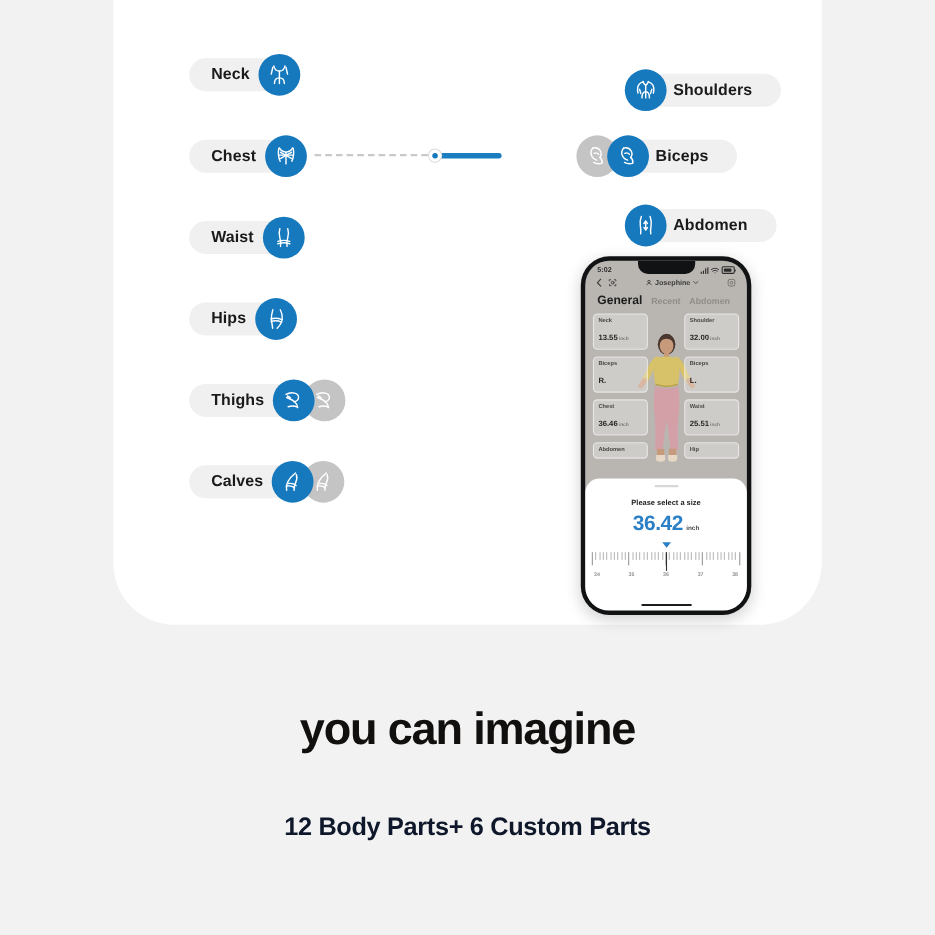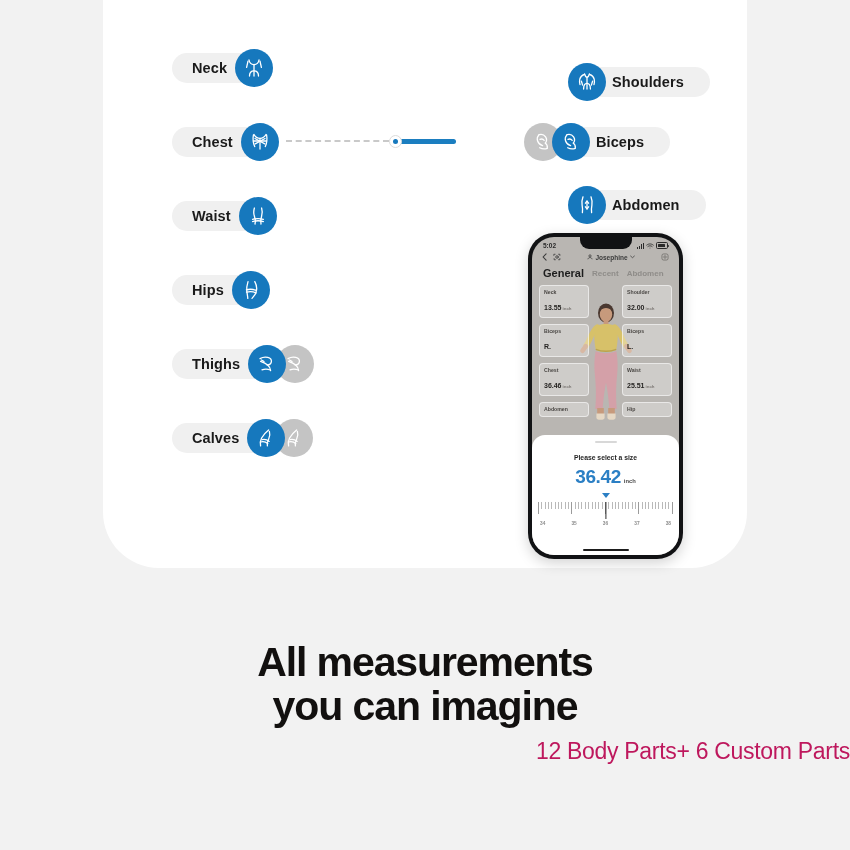--- a/index.html
+++ b/index.html
@@ -329,24 +329,24 @@
     font-size: 41px;
     font-weight: 700;
     line-height: 1.08;
     letter-spacing: -1.1px;
   }
   .headline .l2 { display: block; }
   .subheadline {
     position: absolute;
     left: 0; right: 0;
     top: 738px;
-    text-align: right;
-    color: #be185d;
+    text-align: center;
+    color: #0f172a;
     font-size: 23px;
-    font-weight: 400;
+    font-weight: 700;
     letter-spacing: -.3px;
   }
 </style>
 </head>
 <body>
 
 <div class="hero-card"></div>
 
 <div class="part-row left" style="top:45px">
   <div class="pill">
@@ -693,16 +693,15 @@
           <span>37</span>
           <span>38</span>
         </div>
       </div>
     </div>
     <div class="home-indicator"></div>
   </div>
 </div>
 
 <div class="headline">
-  <span class="l1">All measurements</span>
   <span class="l2">you can imagine</span>
 </div>
 <div class="subheadline">12 Body Parts+ 6 Custom Parts</div>
 
 </body></html>

